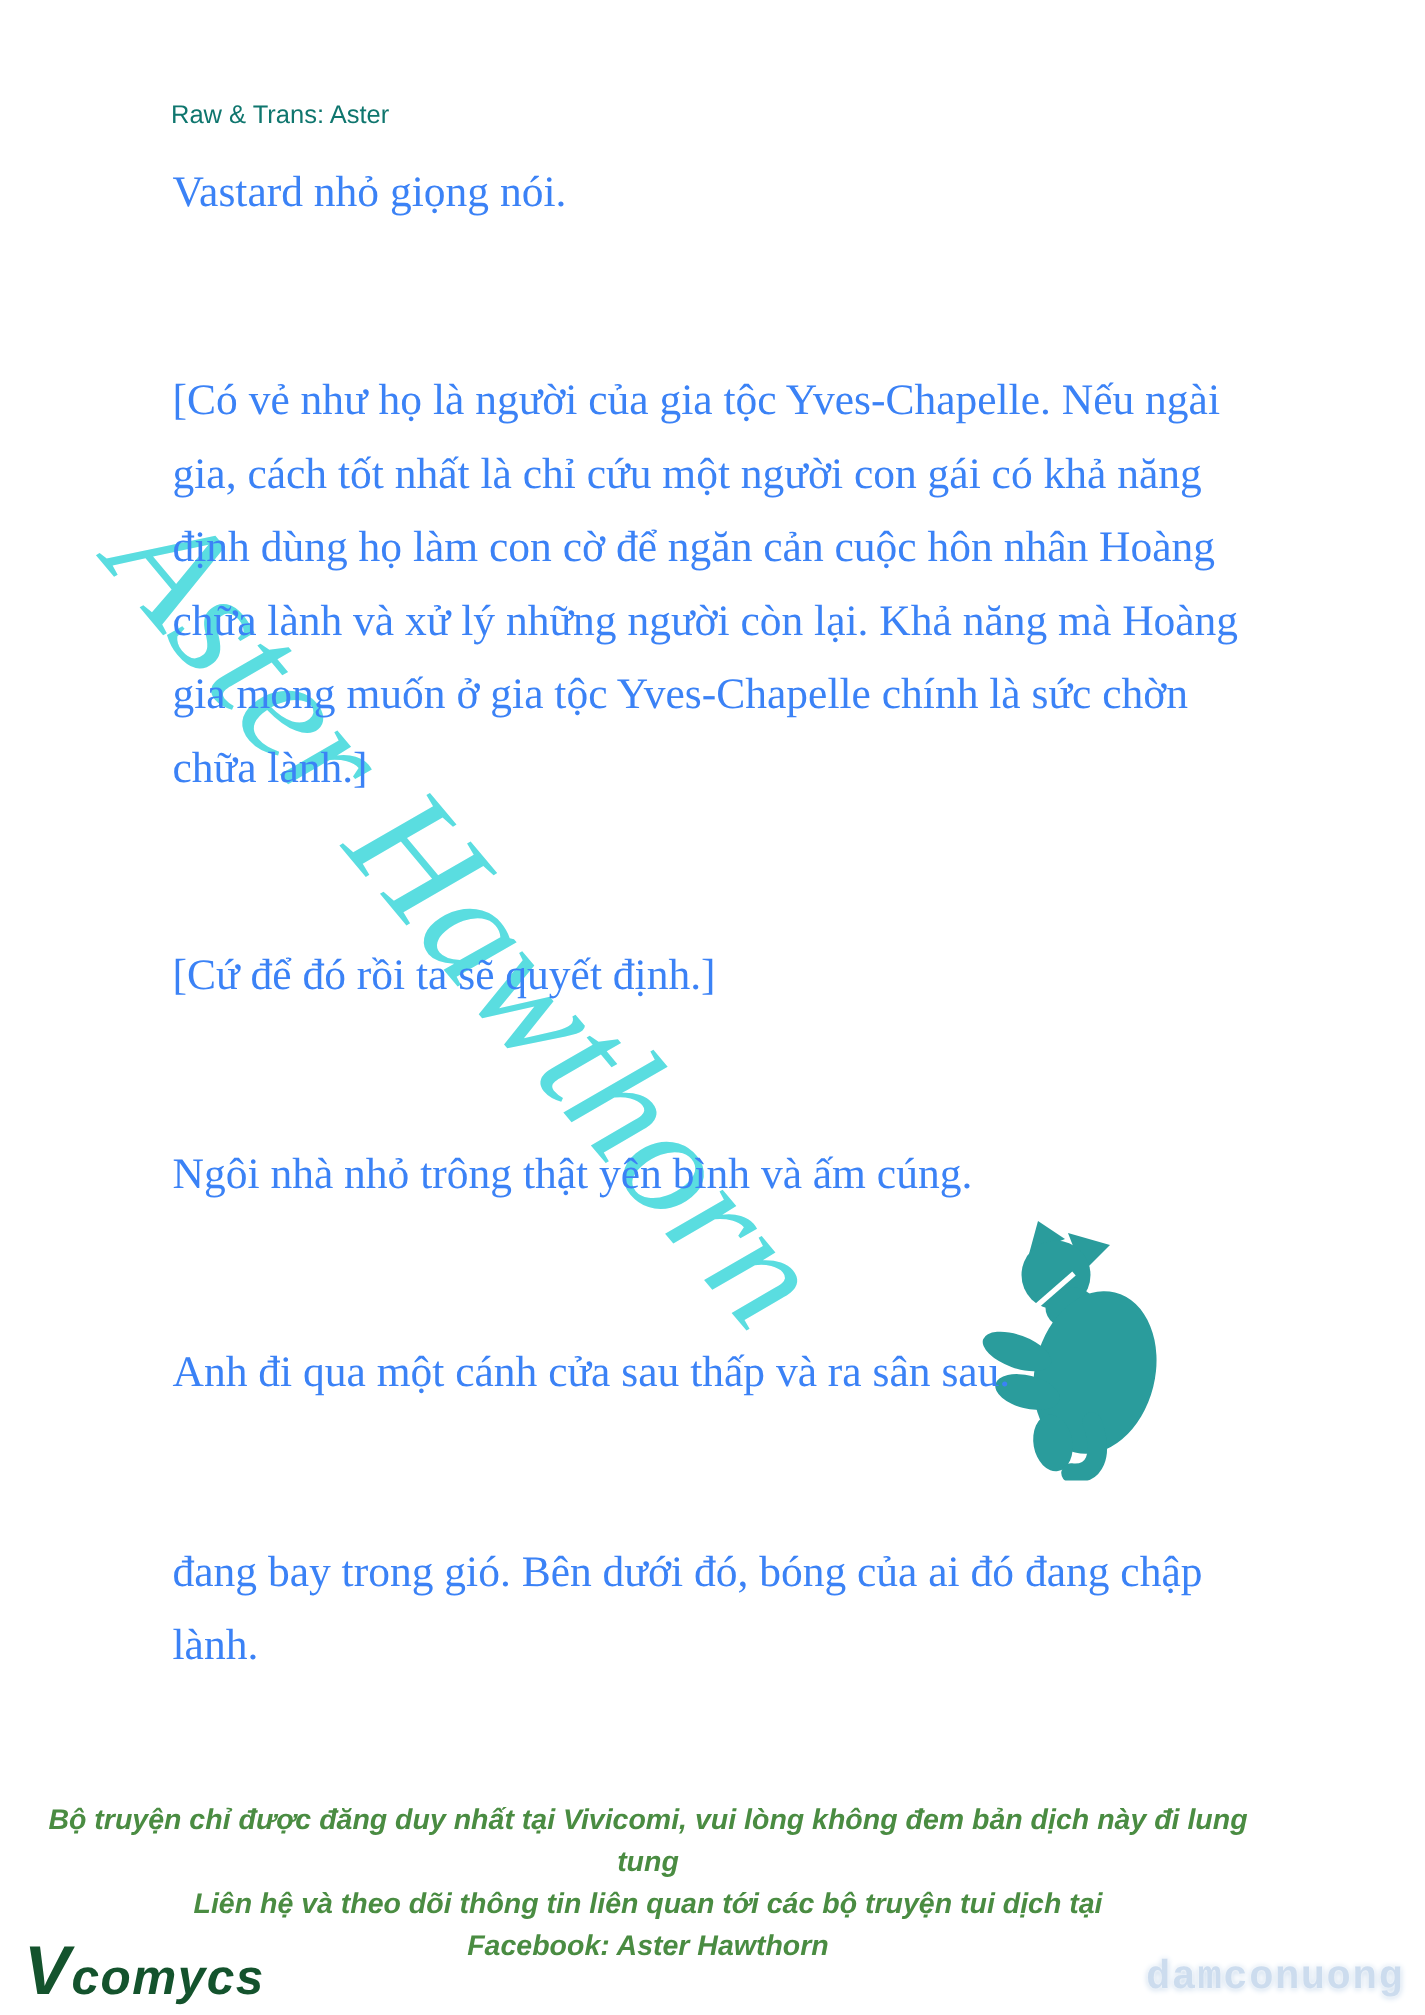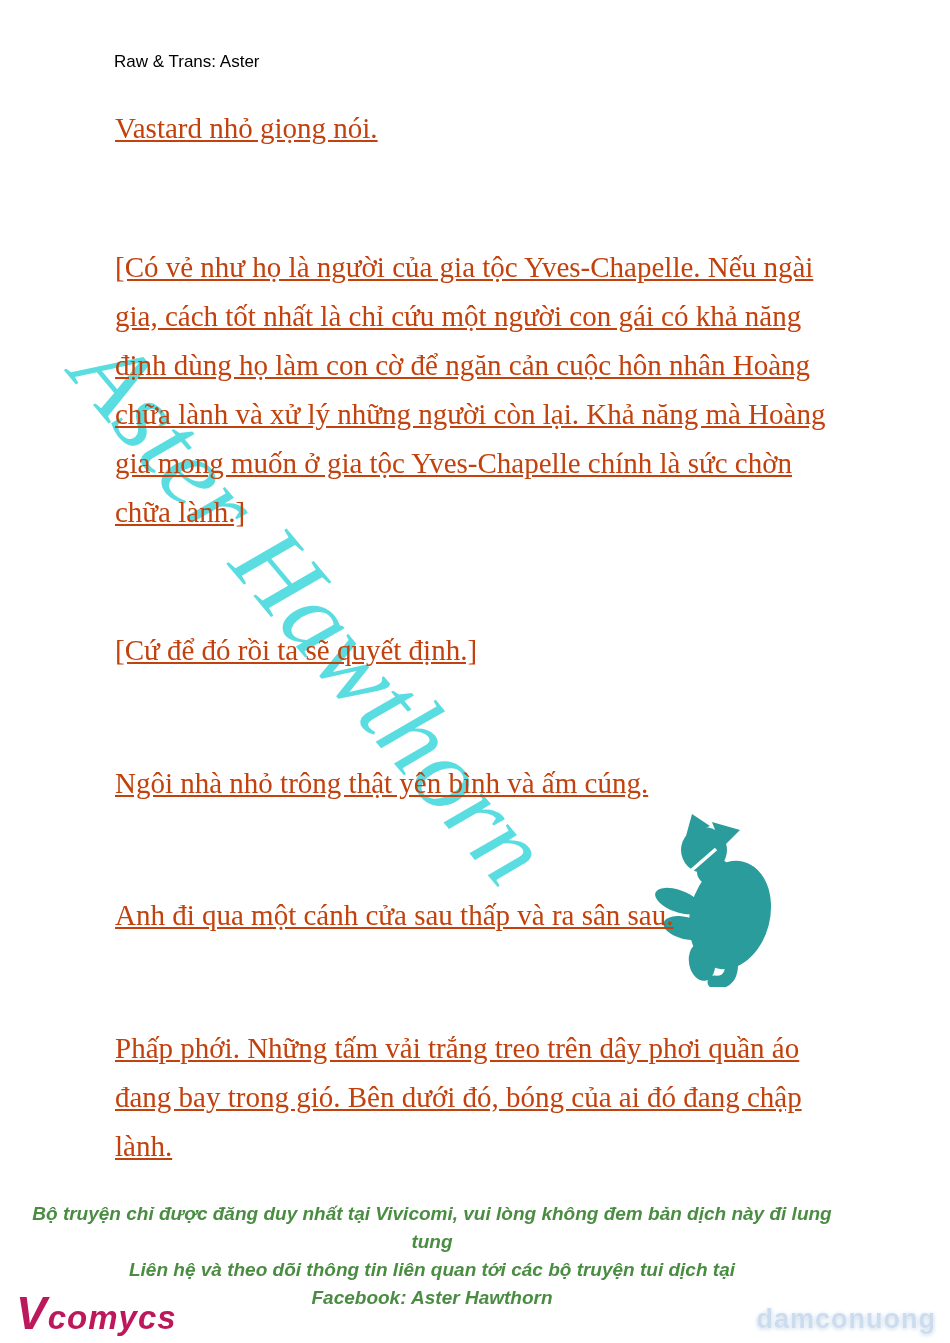--- a/index.html
+++ b/index.html
@@ -31,32 +31,31 @@
     left: 652px;
     top: 812px;
     width: 126px;
     height: 175px;
     z-index: 1;
   }
   
   .credit {
     position: absolute;
     left: 114px;
-    top: 52px;
+    top: 67px;
     font-family: "Liberation Sans", "DejaVu Sans", sans-serif;
     font-size: 17px;
-    color: #000000;
+    color: #0f766e;
     z-index: 2;
   }
   .para {
     position: absolute;
     left: 115px;
     z-index: 2;
-    color: #c2410c;
-    text-decoration: underline;
+    color: #3b82f6;
   }
   .para .line {
     font-size: 29px;
     line-height: 49px;
     white-space: nowrap;
   }
   .intro   { top: 104px; }
   .p1      { top: 243px; }
   .p2      { top: 626px; }
   .p3      { top: 759px; }
@@ -78,32 +77,32 @@
     z-index: 2;
   }
   
   .logo {
     position: absolute;
     left: 16px;
     top: 1286px;
     font-family: "Liberation Sans", "DejaVu Sans", sans-serif;
     font-style: italic;
     font-weight: bold;
-    color: #be185d;
+    color: #14532d;
     z-index: 2;
     letter-spacing: 1px;
     white-space: nowrap;
   }
   .logo .logo-v   { font-size: 46px; }
   .logo .logo-rest{ font-size: 33px; }
   .sitetag {
     position: absolute;
     right: 14px;
     top: 1304px;
-    font-family: Liberation Sans, sans-serif;
+    font-family: Liberation Mono, monospace;
     font-weight: bold;
     font-size: 27px;
     letter-spacing: 1px;
     color: #ccdcee;
     text-shadow: 0 0 2px #ffffff, 0 1px 4px #b9cfe6;
     z-index: 2;
   }
 </style>
 </head>
 <body>
@@ -148,21 +147,20 @@
 
   <div class="para p4">
     <div class="line">Anh đi qua một cánh cửa sau thấp và ra sân sau.</div>
   </div>
 
   <div class="para p3">
     <div class="line">Ngôi nhà nhỏ trông thật yên bình và ấm cúng.</div>
   </div>
 
   <div class="para p5">
-    <div class="line">Phấp phới. Những tấm vải trắng treo trên dây phơi quần áo</div>
     <div class="line">đang bay trong gió. Bên dưới đó, bóng của ai đó đang chập</div>
     <div class="line">lành.</div>
   </div>
 
   <div class="footer">
     <div>Bộ truyện chỉ được đăng duy nhất tại Vivicomi, vui lòng không đem bản dịch này đi lung tung</div>
     <div>Liên hệ và theo dõi thông tin liên quan tới các bộ truyện tui dịch tại</div>
     <div>Facebook: Aster Hawthorn</div>
   </div>
 

